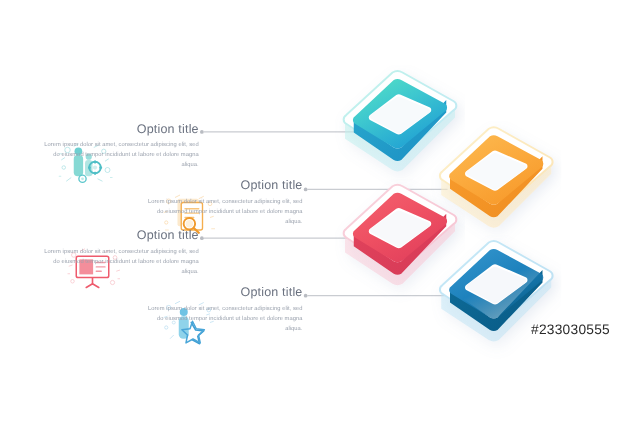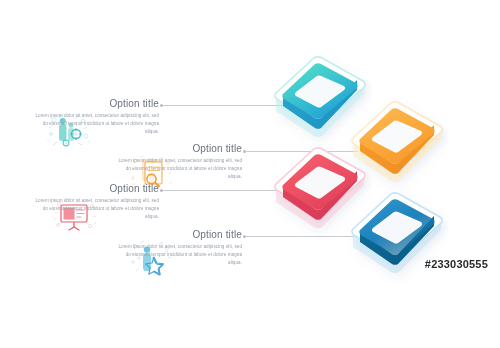--- a/index.html
+++ b/index.html
@@ -73,21 +73,21 @@
     height: 118px;
   }
   .iso-shape svg { display: block; width: 100%; height: 100%; }
 
   
   .watermark {
     position: absolute;
     right: 12px;
     bottom: 10px;
     font-size: 11px;
-    font-weight: bold;
+    font-weight: normal;
     color: #2a2a2a;
     letter-spacing: .2px;
   }
 </style>
 </head>
 <body>
 
 <div id="canvas">
 
   <svg width="0" height="0" style="position:absolute">

